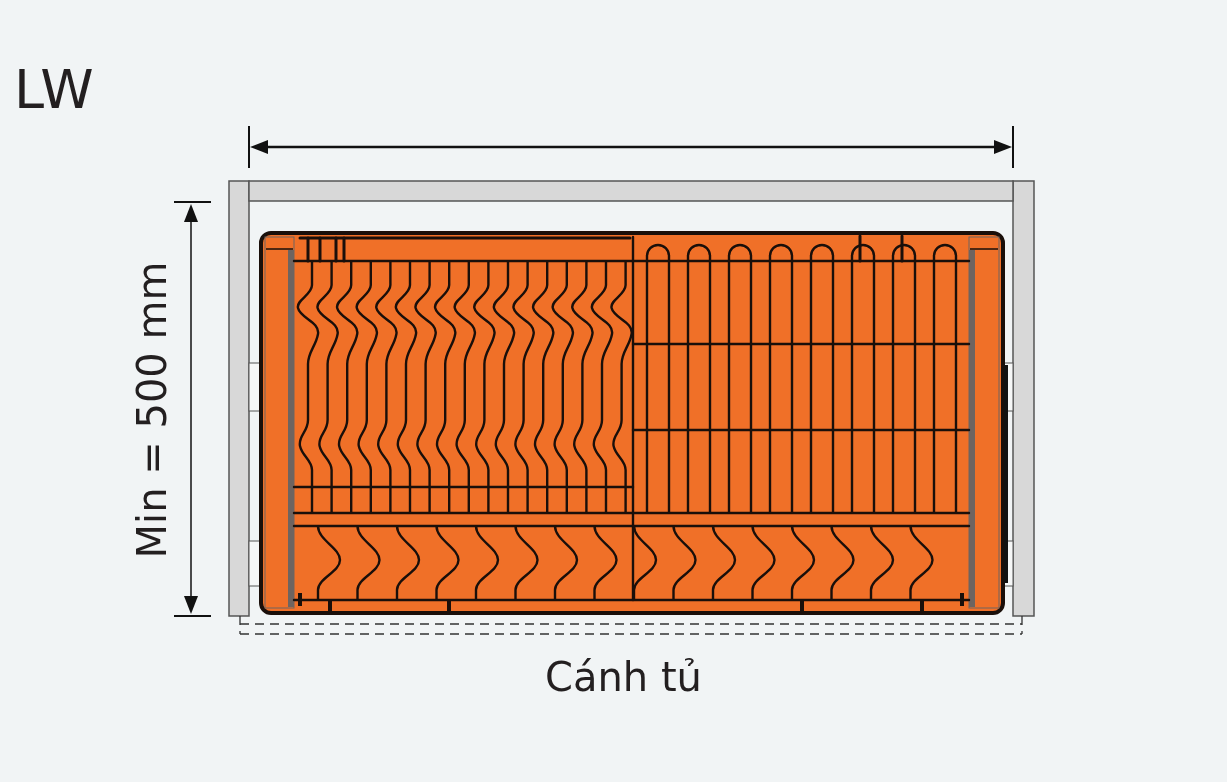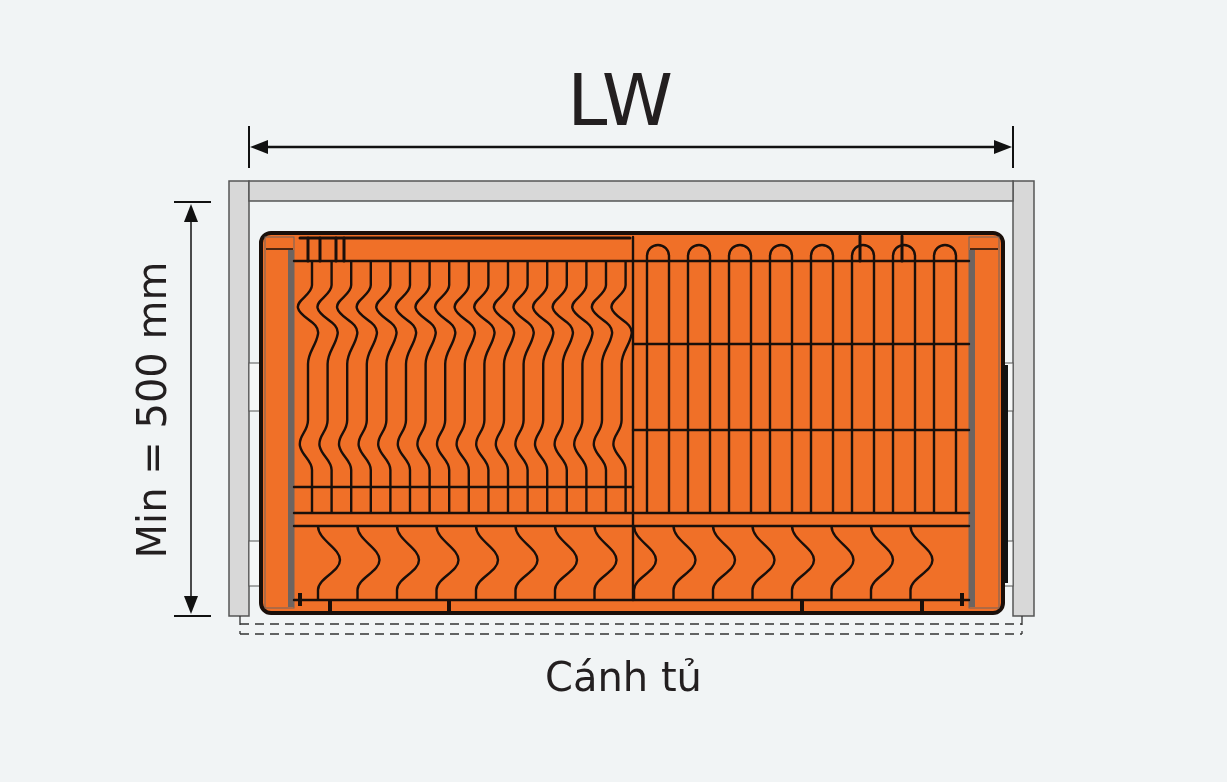--- a/index.html
+++ b/index.html
@@ -3,21 +3,21 @@
 <meta charset="utf-8">
 <style>
   html, body { margin: 0; padding: 0; }
   body {
     width: 1227px; height: 782px; overflow: hidden;
     background: #f1f4f5;
     font-family: "DejaVu Sans", "Liberation Sans", sans-serif;
     position: relative;
   }
   .label { position: absolute; color: #231f20; white-space: nowrap; }
-  #lw-label { left: 0; width: 1227px; top: 58px; text-align: center; padding-left: 14px; box-sizing: border-box; font-size: 72px; letter-spacing: 1px; }
+  #lw-label { left: 0; width: 1227px; top: 58px; text-align: left; padding-left: 14px; box-sizing: border-box; font-size: 54px; letter-spacing: 1px; }
   #height-label {
     left: 152px; top: 410px; font-size: 40px;
     transform: translate(-50%, -50%) rotate(-90deg);
   }
   #door-label { left: 0; width: 1227px; top: 654px; text-align: center; font-size: 40px; padding-left: 20px; box-sizing: border-box; }
   svg#diagram { position: absolute; left: 0; top: 0; }
 </style>
 </head>
 <body>
 

